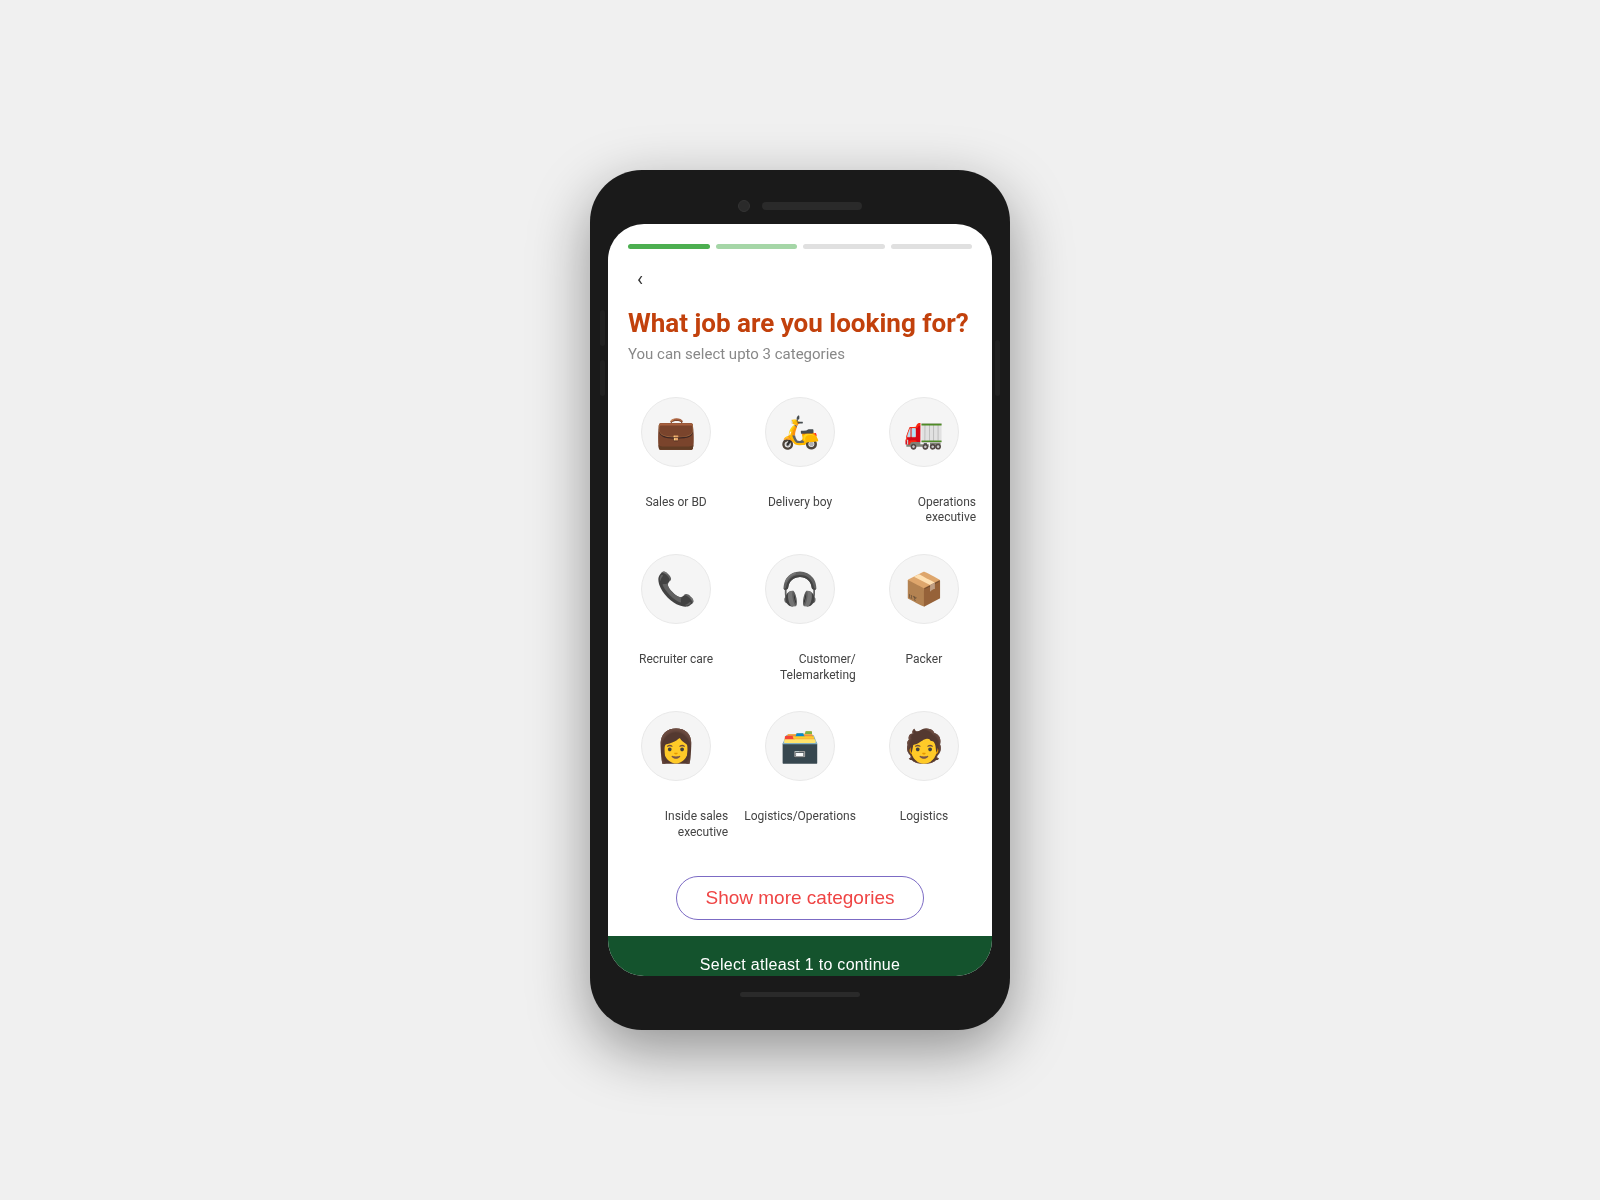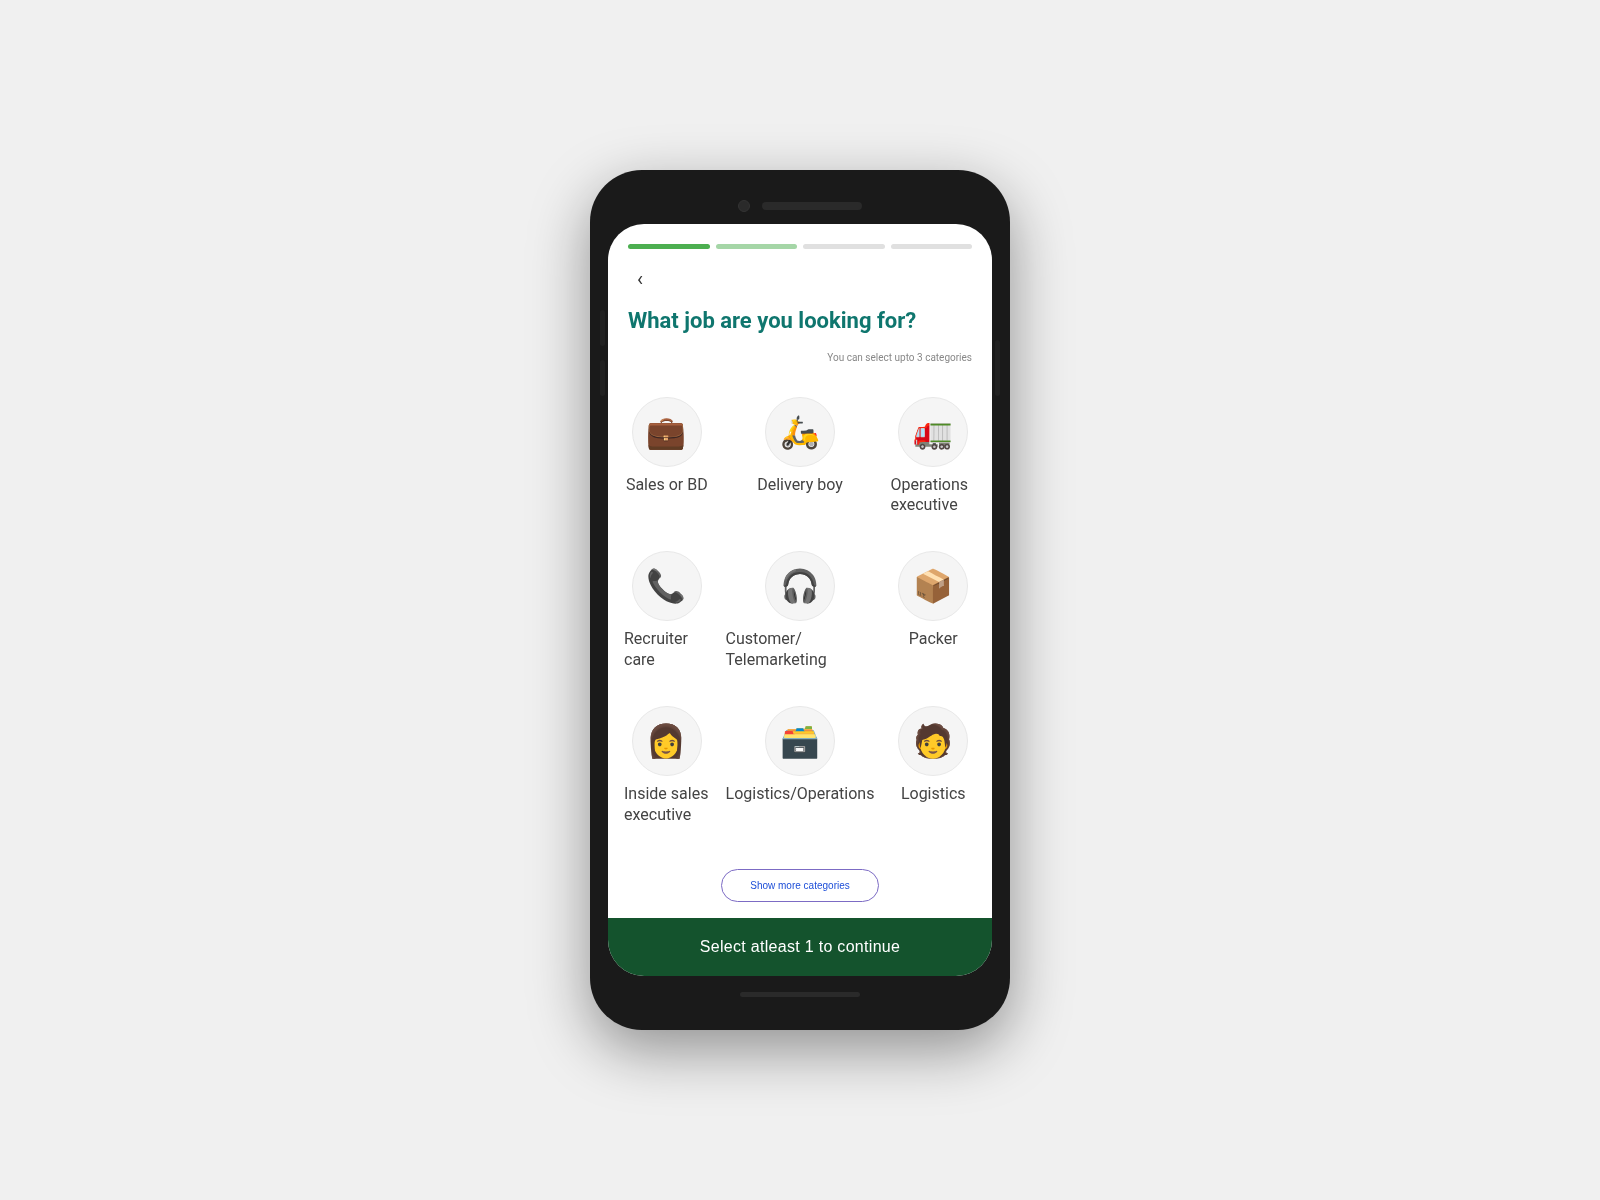--- a/index.html
+++ b/index.html
@@ -141,31 +141,30 @@
       font-size: 20px;
       color: #333;
     }
 
     
     .title-area {
       padding: 12px 20px 8px 20px;
     }
 
     .main-title {
-      font-size: 22px;
+      font-size: 26px;
       font-weight: 700;
-      color: #0f766e;
+      color: #c2410c;
       line-height: 1.3;
-      margin-bottom: 16px;
+      margin-bottom: 4px;
     }
 
     .subtitle {
-      font-size: 10px;
+      font-size: 15px;
       color: #888;
-      text-align: right;
     }
 
     
     .categories-grid {
       display: grid;
       grid-template-columns: repeat(3, 1fr);
       gap: 0;
       padding: 12px 8px;
       flex: 1;
     }
@@ -187,40 +186,41 @@
       background: #f5f5f5;
       border: 1.5px solid #e8e8e8;
       display: flex;
       align-items: center;
       justify-content: center;
       margin-bottom: 8px;
       font-size: 32px;
     }
 
     .category-label {
-      font-size: 16px;
+      font-size: 12px;
       color: #444;
-      text-align: left;
+      text-align: right;
       line-height: 1.3;
+      margin-top: 20px;
     }
 
     
     .show-more-area {
       display: flex;
       justify-content: center;
       padding: 10px 20px 16px 20px;
     }
 
     .show-more-btn {
       border: 1.5px solid #7c6bc4;
       background: #fff;
       border-radius: 24px;
       padding: 10px 28px;
-      color: #1d4ed8;
-      font-size: 10px;
+      color: #ef4444;
+      font-size: 19px;
       font-weight: 500;
       cursor: pointer;
     }
 
     
     .continue-btn-area {
       padding: 0 0 0 0;
     }
 
     .continue-btn {

